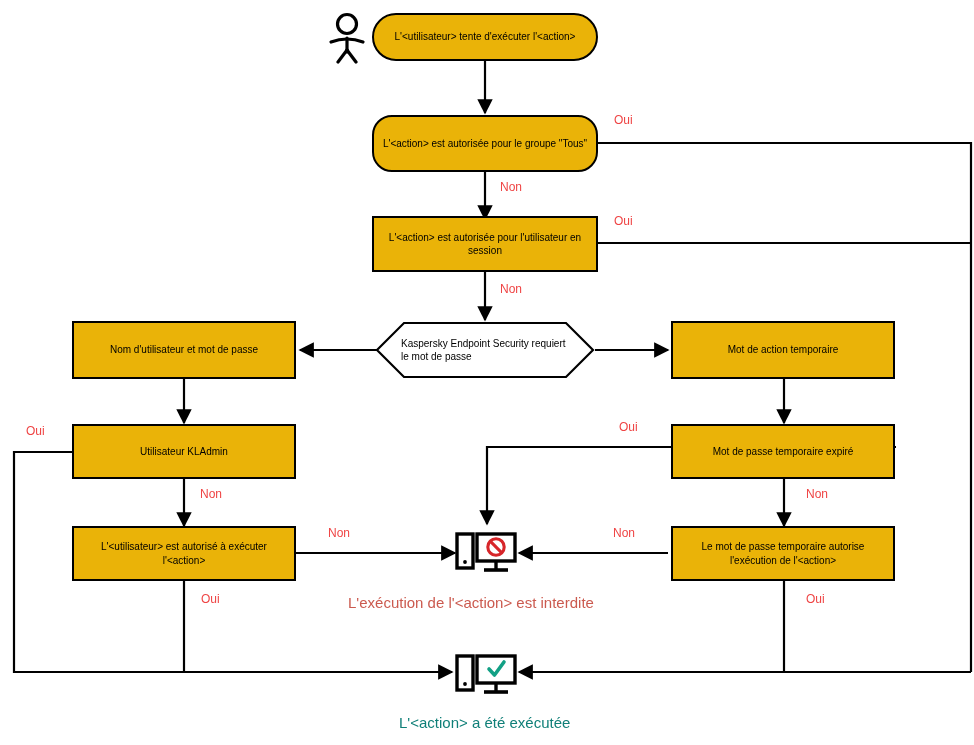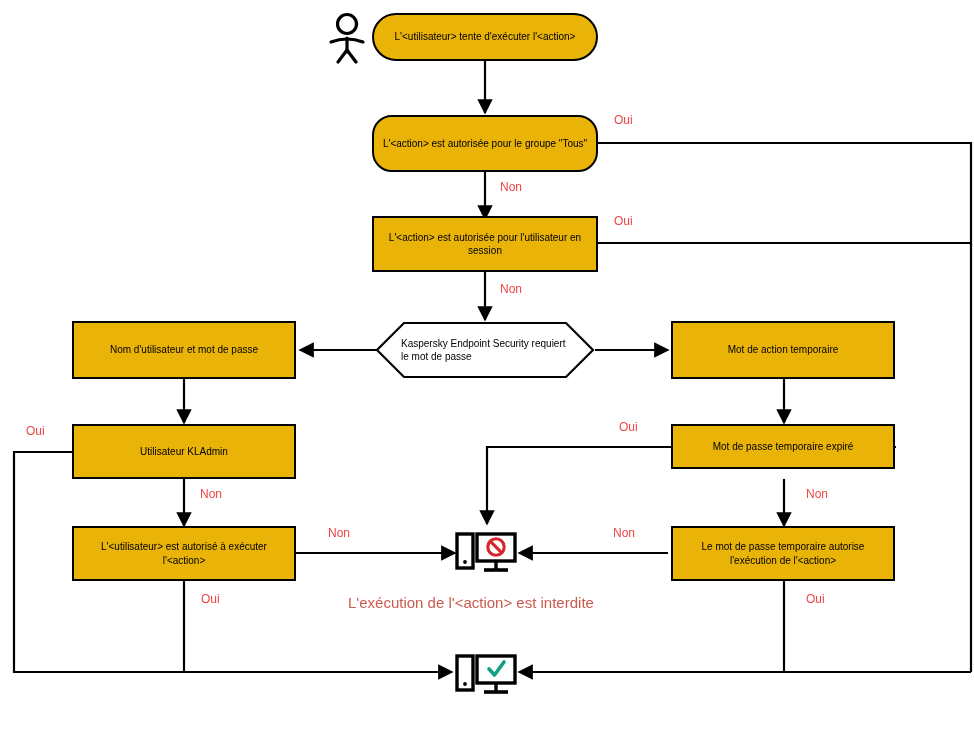--- a/index.html
+++ b/index.html
@@ -161,21 +161,21 @@
   </div>
 
   <div class="node" style="left:671px; top:321px; width:224px; height:58px;">
     <span>Mot de action temporaire</span>
   </div>
 
   <div class="node" style="left:72px; top:424px; width:224px; height:55px;">
     <span>Utilisateur KLAdmin</span>
   </div>
 
-  <div class="node" style="left:671px; top:424px; width:224px; height:45px;">
+  <div class="node" style="left:671px; top:424px; width:224px; height:55px;">
     <span>Mot de passe temporaire expiré</span>
   </div>
 
   <div class="node" style="left:72px; top:526px; width:224px; height:55px;">
     <span>L'&lt;utilisateur&gt; est autorisé à exécuter l'&lt;action&gt;</span>
   </div>
 
   <div class="node" style="left:671px; top:526px; width:224px; height:55px;">
     <span>Le mot de passe temporaire autorise l'exécution de l'&lt;action&gt;</span>
   </div>
@@ -218,14 +218,15 @@
   <div class="edge-label" style="left:328px; top:526px;">Non</div>
   <div class="edge-label" style="left:201px; top:592px;">Oui</div>
 
   <div class="edge-label" style="left:619px; top:420px;">Oui</div>
   <div class="edge-label" style="left:806px; top:487px;">Non</div>
 
   <div class="edge-label" style="left:613px; top:526px;">Non</div>
   <div class="edge-label" style="left:806px; top:592px;">Oui</div>
 
   <div class="caption caption-deny" style="left:348px; top:594px;">L'exécution de l'&lt;action&gt; est interdite</div>
+  <div class="caption caption-ok" style="left:399px; top:714px;">L'&lt;action&gt; a été exécutée</div>
 
 </div>
 
 </body></html>

